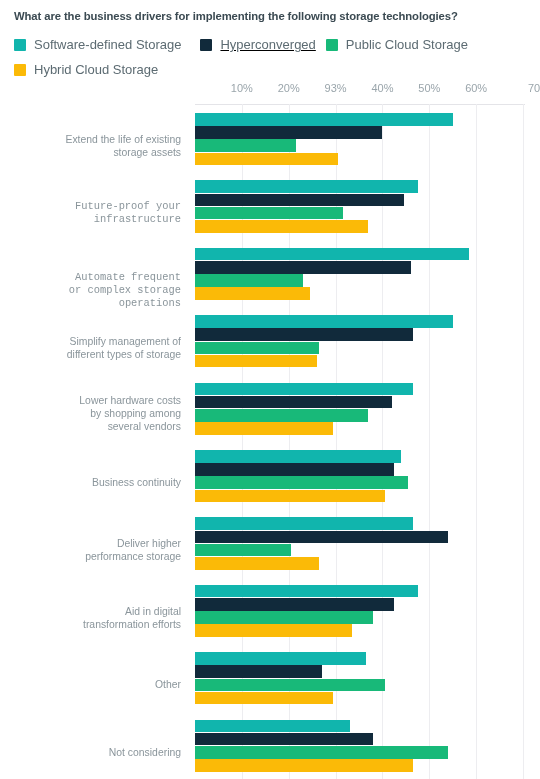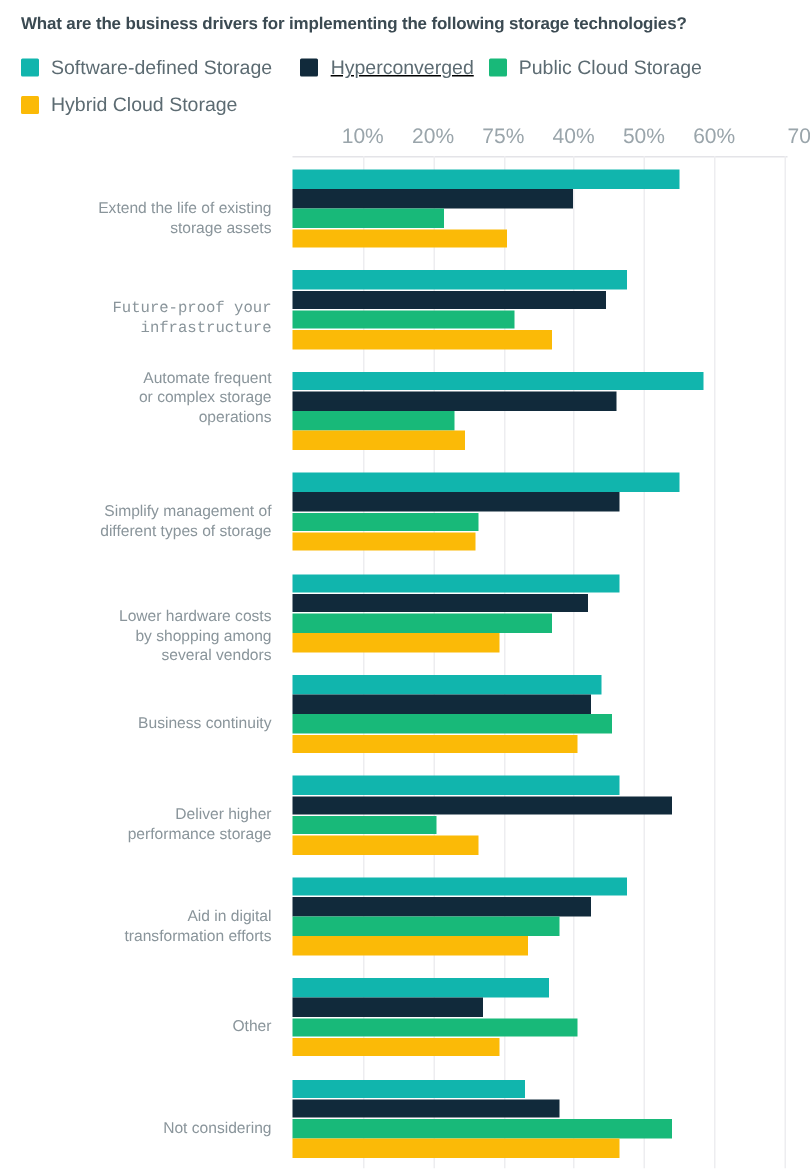--- a/index.html
+++ b/index.html
@@ -47,21 +47,21 @@
     left: 195px; top: 104px;
     width: 328px; height: 675px;
   }
   .axis-labels {
     position: absolute;
     left: 195px; top: 82px;
     width: 340px; height: 16px;
   }
   .tick-label {
     position: absolute;
-    font-size: 14px;
+    font-size: 11px;
     color: #9aa5ab;
     transform: translateX(-50%);
     white-space: nowrap;
   }
   .gridline {
     position: absolute;
     top: 0; bottom: 0;
     width: 1px;
     background: #ededf0;
   }
@@ -128,39 +128,39 @@
       <div class="legend-item lg-1">
         <span class="legend-swatch" style="background: rgb(251, 186, 7);"></span>
         <span class="legend-label">Hybrid Cloud Storage</span>
       </div>
     </div>
   </div>
 
   <div class="axis-labels">
       <div class="tick-label" style="left: 46.8571px;">10%</div>
       <div class="tick-label" style="left: 93.7143px;">20%</div>
-      <div class="tick-label" style="left: 140.571px;">75%</div>
+      <div class="tick-label" style="left: 140.571px;">93%</div>
       <div class="tick-label" style="left: 187.429px;">40%</div>
       <div class="tick-label" style="left: 234.286px;">50%</div>
       <div class="tick-label" style="left: 281.143px;">60%</div>
       <div class="tick-label" style="left: 344px;">70%</div>
     </div>
   <div class="axis-top-rule"></div>
 
   <div class="cat-labels">
       <div class="cat-label" style="top: 28.7px;">Extend the life of existing
 storage assets</div>
       <div class="cat-label" style="top: 96.1px; font-family: Liberation Mono, monospace;">Future-proof your
 infrastructure</div>
-      <div class="cat-label" style="top: 142px;">Automate frequent
+      <div class="cat-label" style="top: 167px; font-family: Liberation Mono, monospace;">Automate frequent
 or complex storage
 operations</div>
       <div class="cat-label" style="top: 230.9px;">Simplify management of
 different types of storage</div>
-      <div class="cat-label" style="top: 301px;">Lower hardware costs
+      <div class="cat-label" style="top: 290px;">Lower hardware costs
 by shopping among
 several vendors</div>
       <div class="cat-label" style="top: 433.1px;">Deliver higher
 performance storage</div>
       <div class="cat-label" style="top: 372.2px;">Business continuity</div>
       <div class="cat-label" style="top: 500.5px;">Aid in digital
 transformation efforts</div>
       <div class="cat-label" style="top: 641.8px;">Not considering</div>
       <div class="cat-label" style="top: 574.4px;">Other</div>
     </div>

